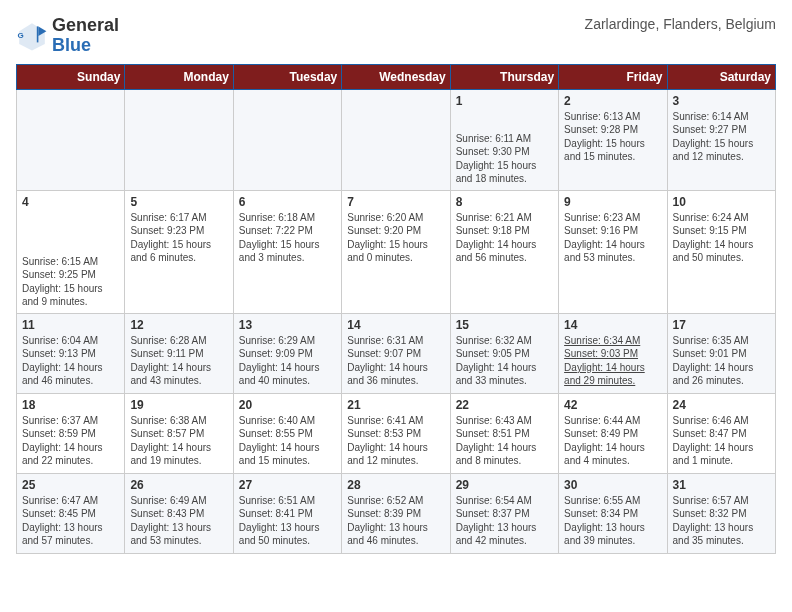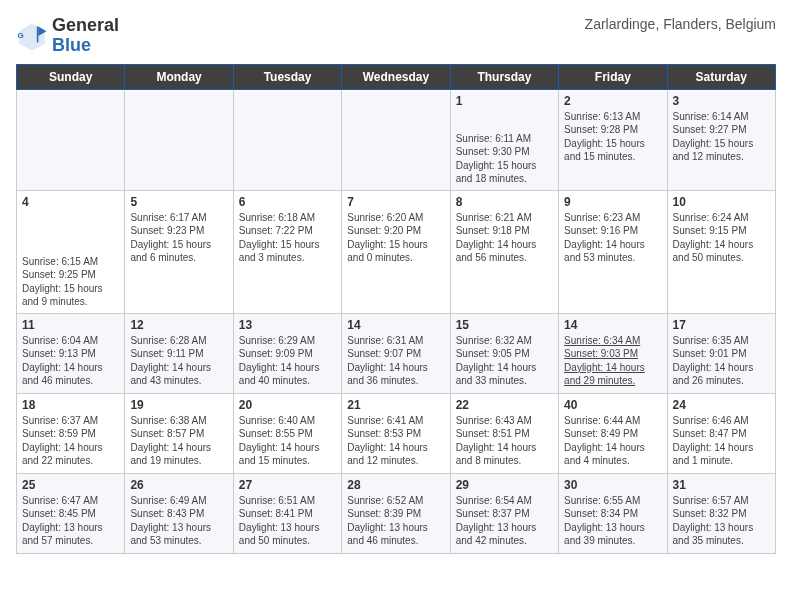--- a/index.html
+++ b/index.html
@@ -51,26 +51,26 @@
     .location {
       font-size: 14px;
       color: #555;
     }
     table {
       width: 100%;
       border-collapse: collapse;
       table-layout: fixed;
     }
     thead tr th {
-      background: #404040;
+      background: #7f1d1d;
       color: #fff;
       font-size: 12px;
       font-weight: bold;
       padding: 5px 4px;
-      text-align: center;
+      text-align: right;
       border: 1px solid #1a5da5;
     }
     tbody tr td {
       border: 1px solid #ccc;
       vertical-align: top;
       padding: 4px 5px;
       font-size: 10px;
       color: #333;
       height: 80px;
       background: #fff;
@@ -268,21 +268,21 @@
 Sunset: 8:53 PM
 Daylight: 14 hours and 12 minutes.</div>
         </td>
         <td>
           <span class="day-num">22</span>
           <div class="day-info" style="white-space: pre-line;">Sunrise: 6:43 AM
 Sunset: 8:51 PM
 Daylight: 14 hours and 8 minutes.</div>
         </td>
         <td>
-          <span class="day-num">40</span>
+          <span class="day-num">42</span>
           <div class="day-info" style="white-space: pre-line;">Sunrise: 6:44 AM
 Sunset: 8:49 PM
 Daylight: 14 hours and 4 minutes.</div>
         </td>
         <td>
           <span class="day-num">24</span>
           <div class="day-info" style="white-space: pre-line;">Sunrise: 6:46 AM
 Sunset: 8:47 PM
 Daylight: 14 hours and 1 minute.</div>
         </td>

